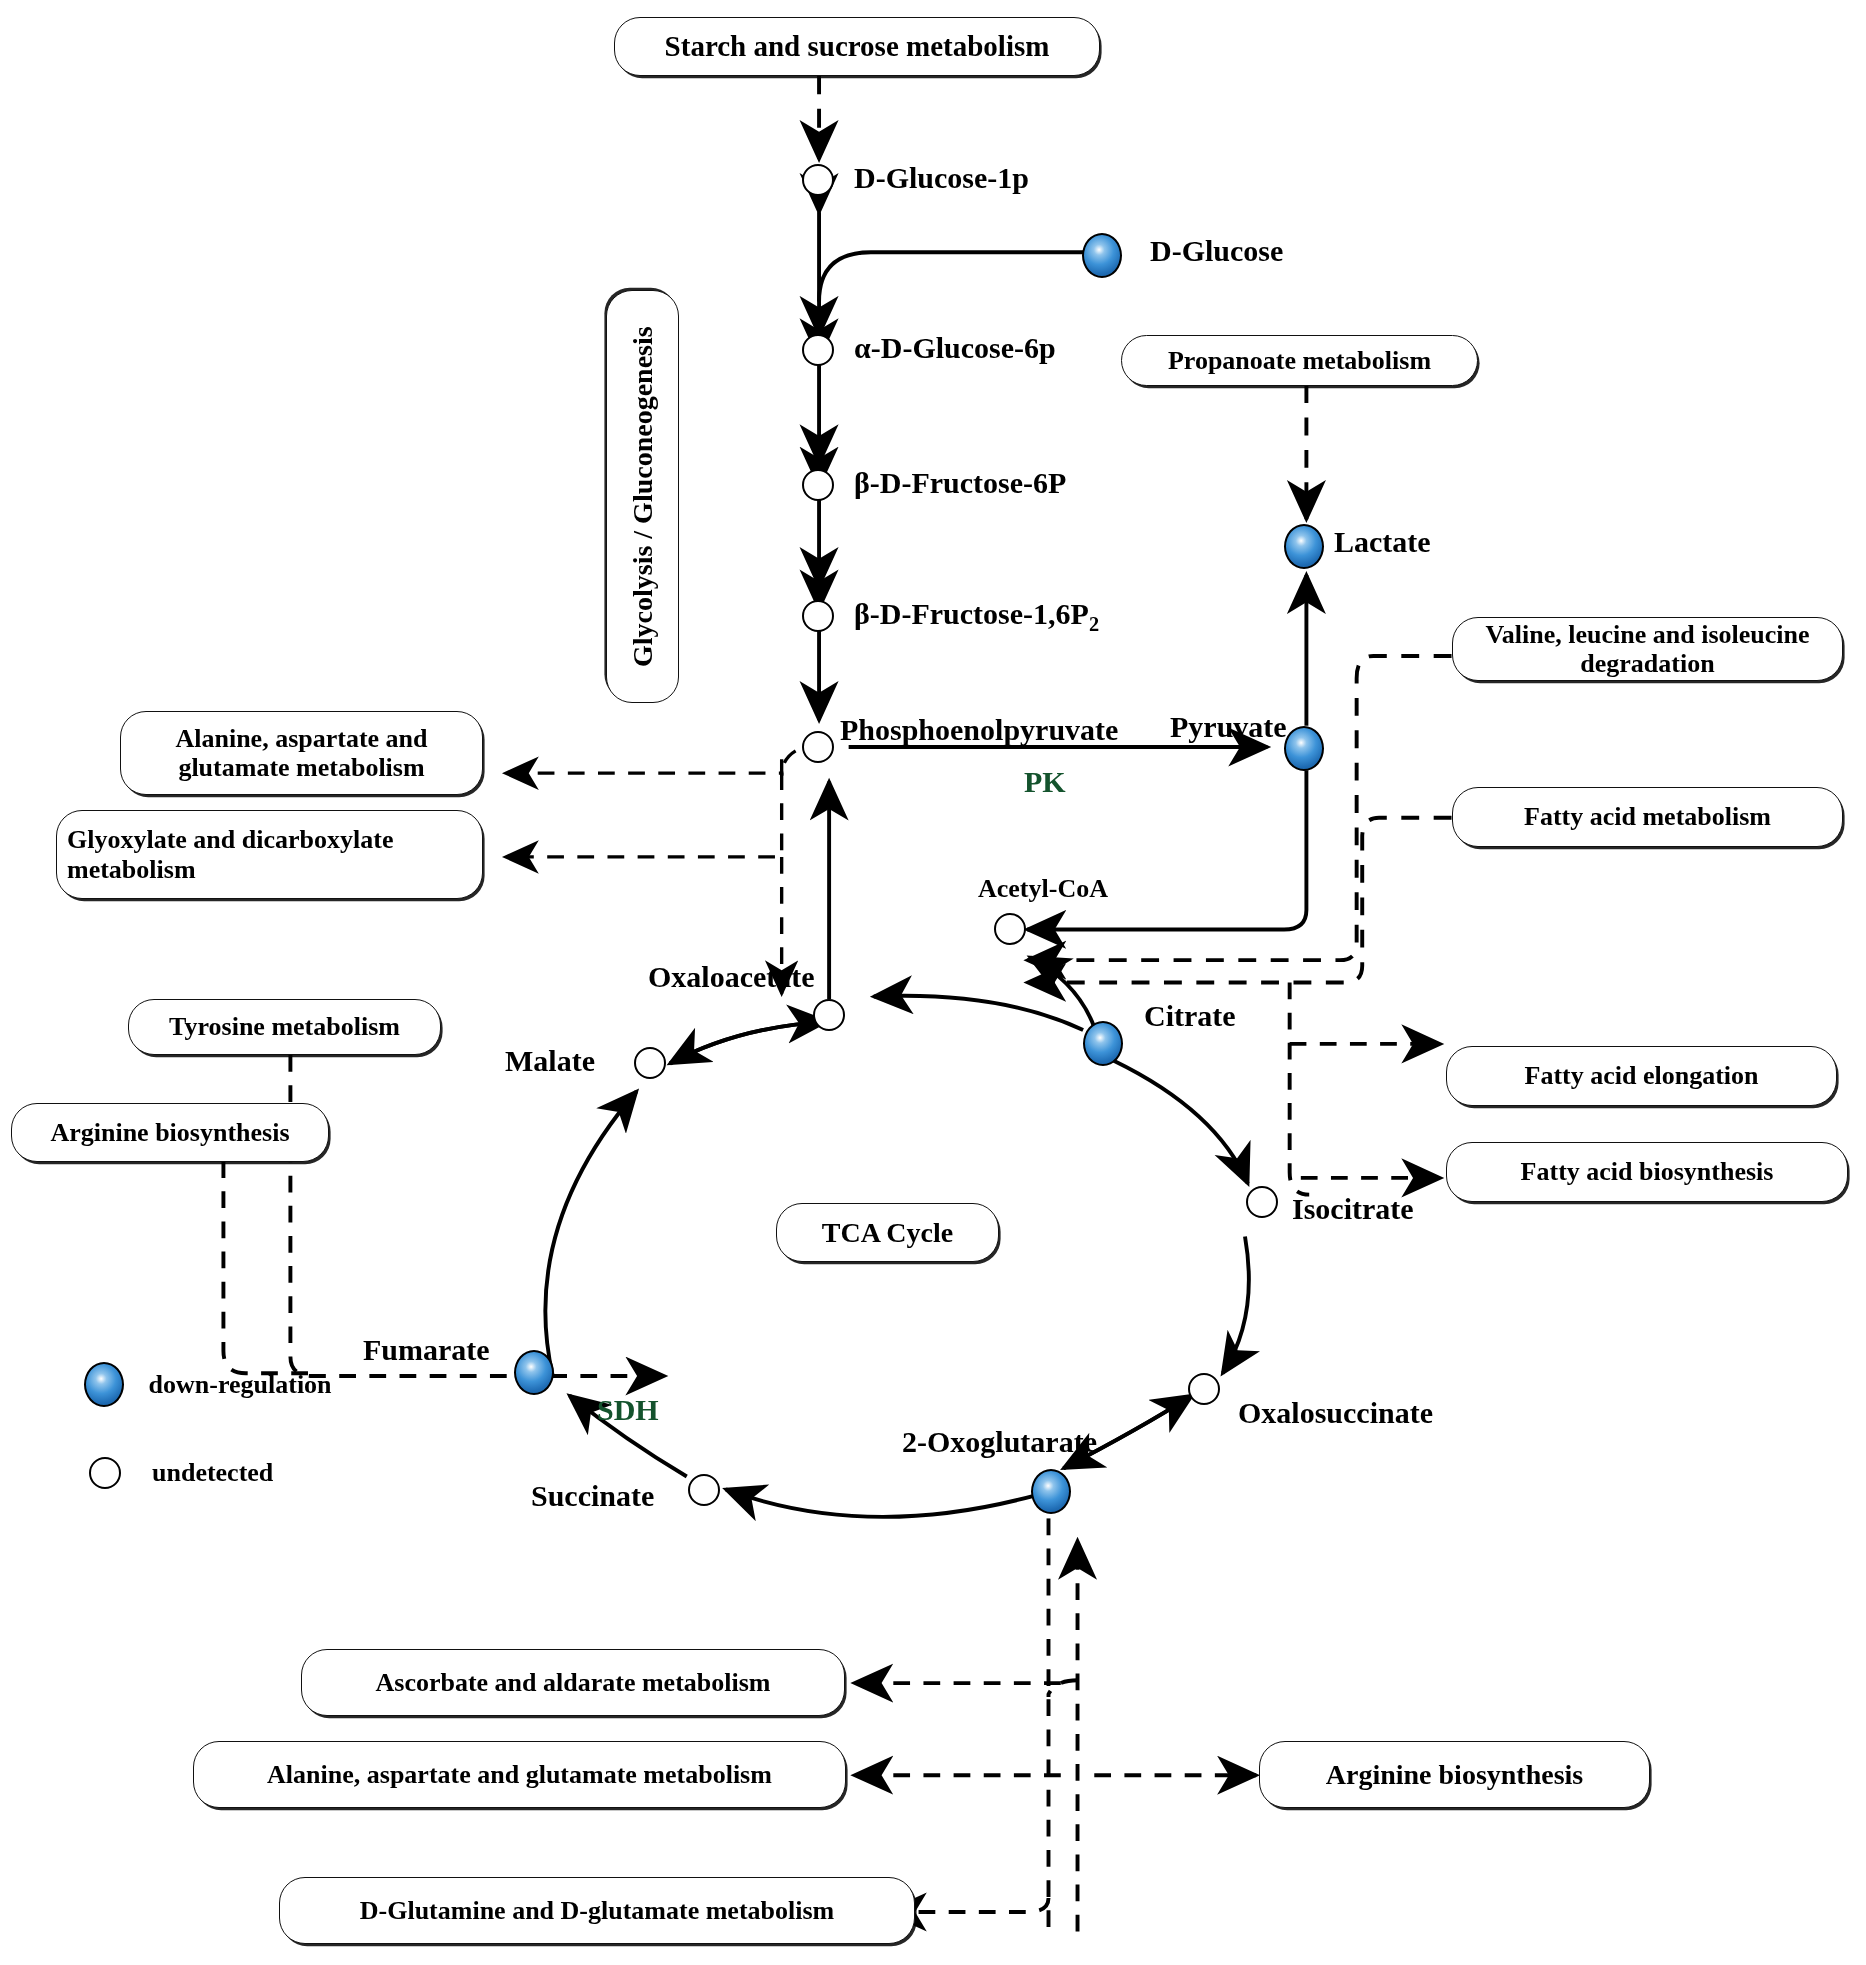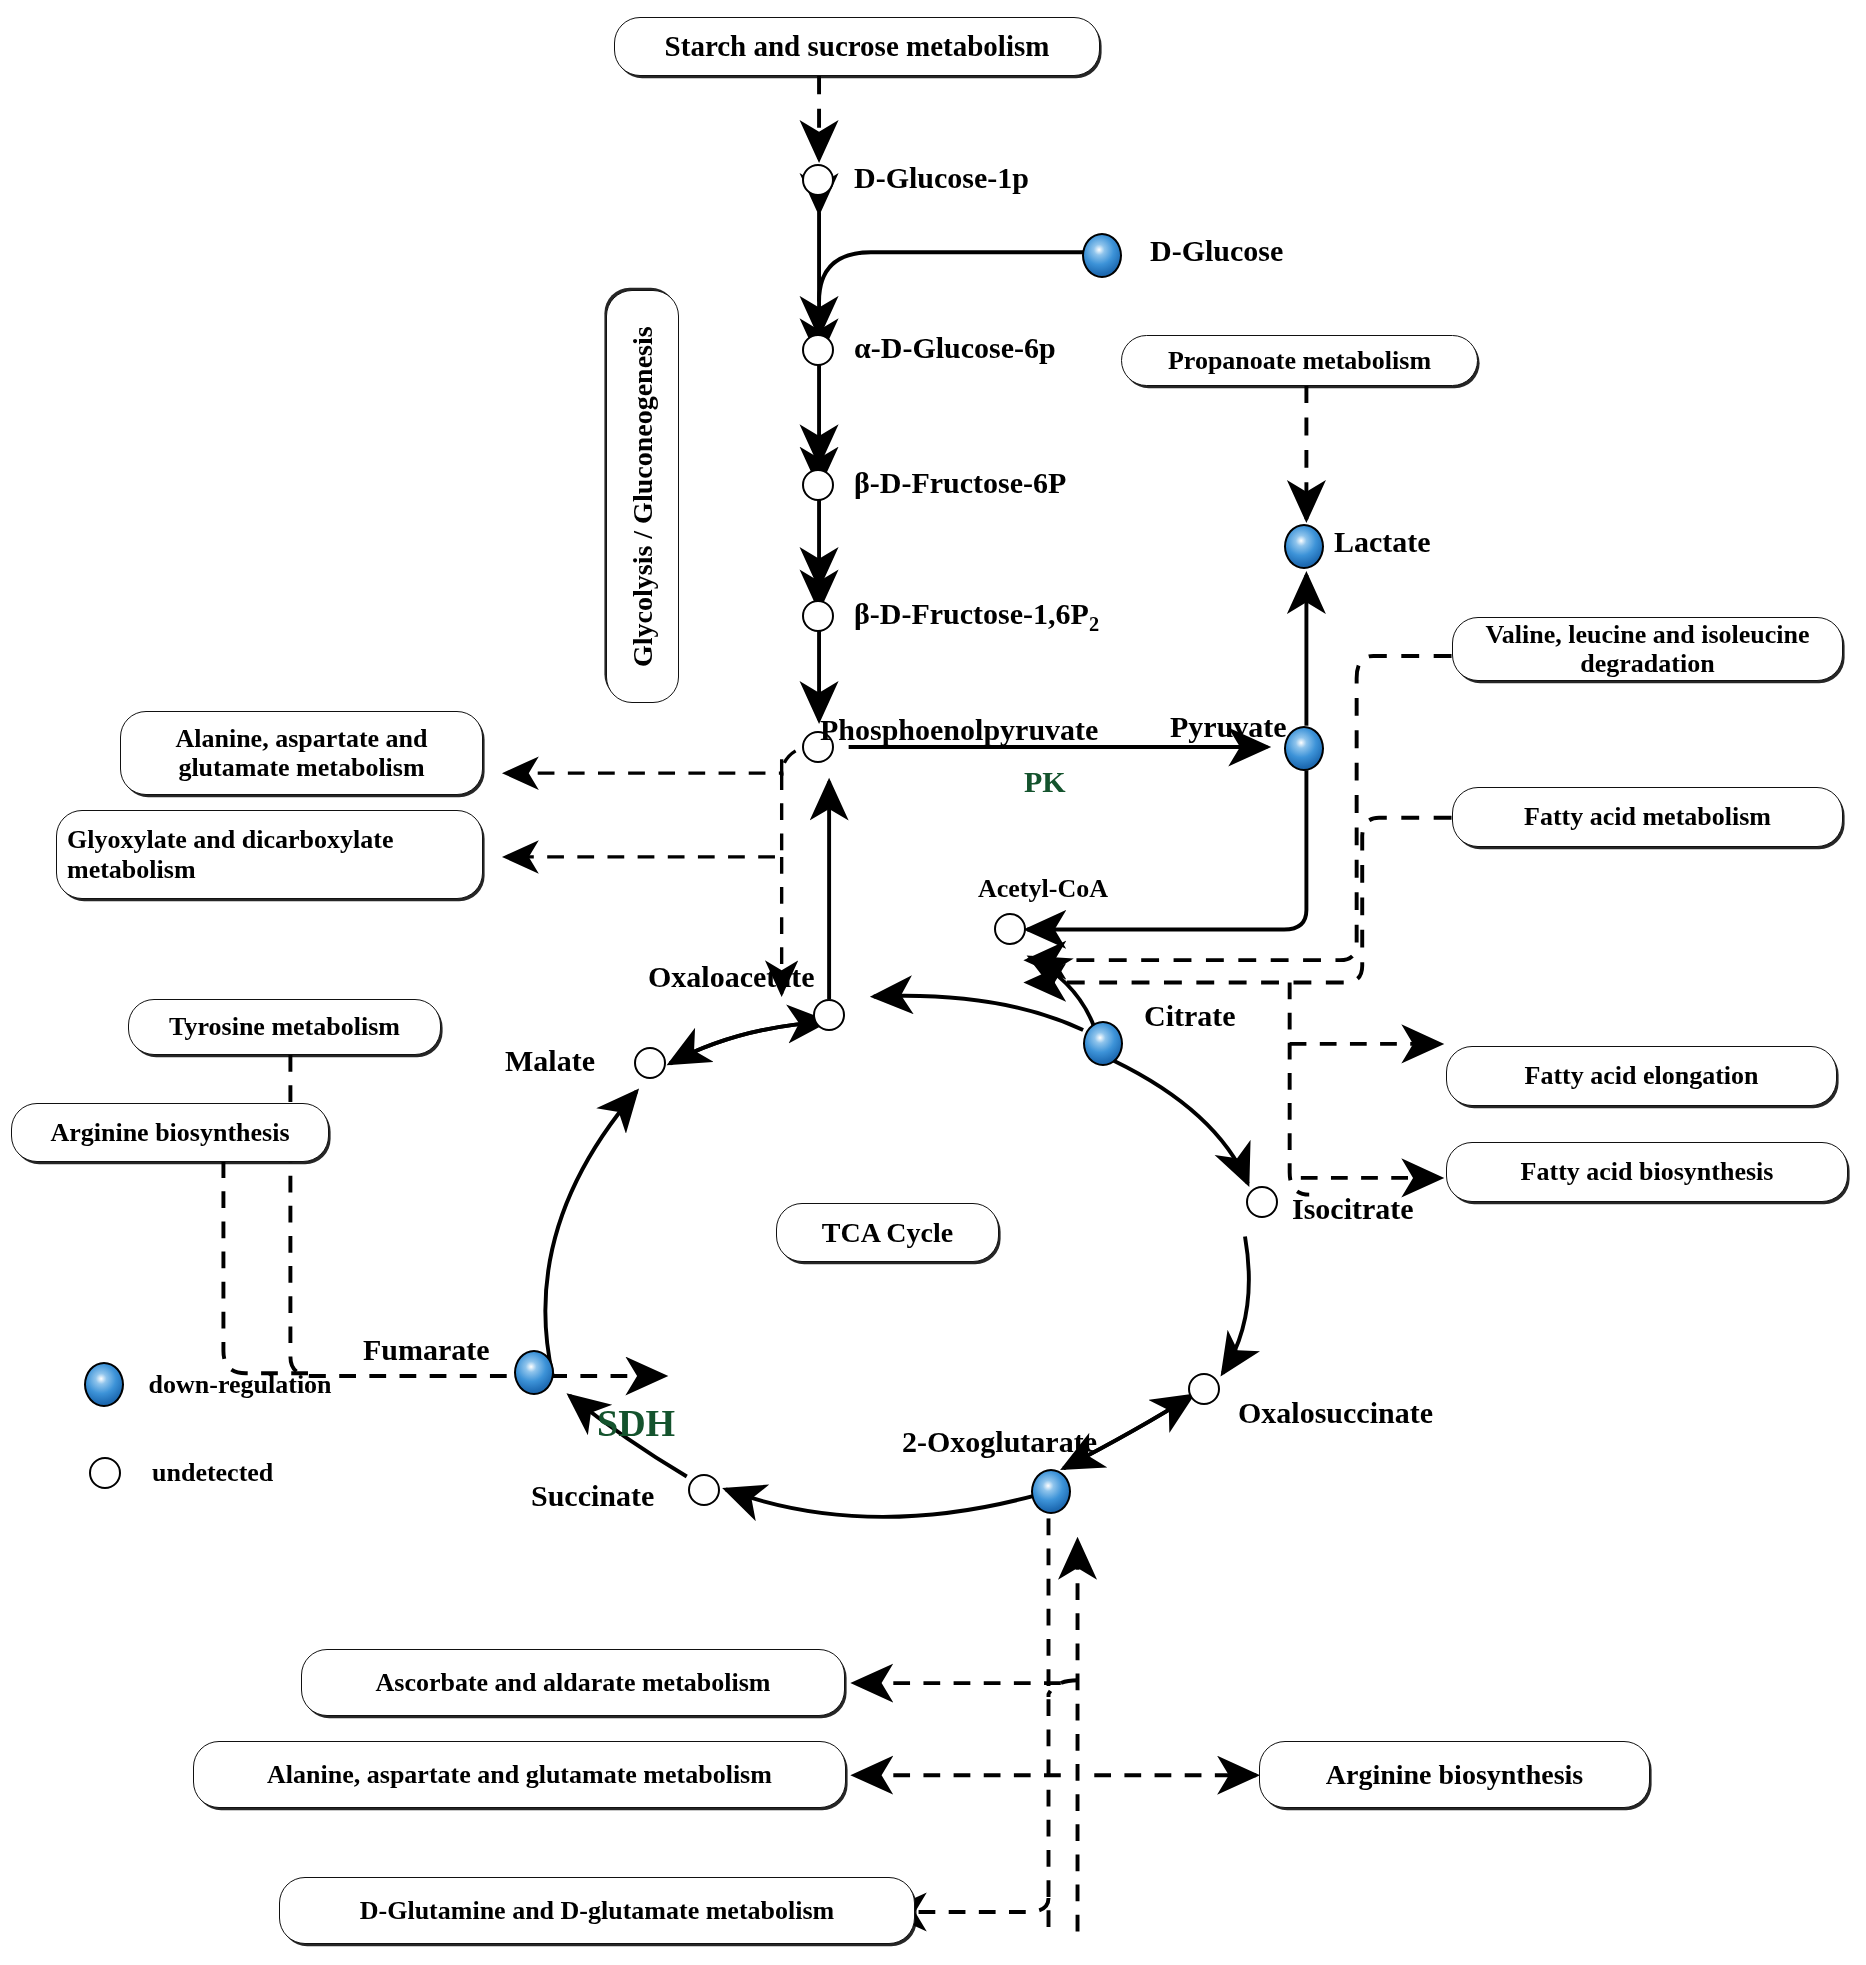--- a/index.html
+++ b/index.html
@@ -240,21 +240,21 @@
   <div class="node open" style="left:802px;top:334px;width:32px;height:32px;"></div>
   <div class="mlabel" style="left:854px;top:331px;font-size:30px;">α-D-Glucose-6p</div>
 
   <div class="node open" style="left:802px;top:469px;width:32px;height:32px;"></div>
   <div class="mlabel" style="left:854px;top:466px;font-size:30px;">β-D-Fructose-6P</div>
 
   <div class="node open" style="left:802px;top:600px;width:32px;height:32px;"></div>
   <div class="mlabel" style="left:854px;top:597px;font-size:30px;"><span>β-D-Fructose-1,6P</span><span class="sub">2</span></div>
 
   <div class="node open" style="left:802px;top:731px;width:32px;height:32px;"></div>
-  <div class="mlabel" style="left:820px;top:713px;font-size:30px;">Phosphoenolpyruvate</div>
+  <div class="mlabel" style="left:840px;top:713px;font-size:30px;">Phosphoenolpyruvate</div>
 
   <div class="node down" style="left:1284px;top:726px;width:40px;height:45px;"></div>
   <div class="mlabel" style="left:1170px;top:710px;font-size:30px;">Pyruvate</div>
 
   <div class="enz" style="left:1024px;top:765px;font-size:30px;">PK</div>
 
   <div class="node down" style="left:1284px;top:524px;width:40px;height:45px;"></div>
   <div class="mlabel" style="left:1334px;top:525px;font-size:30px;">Lactate</div>
 
   <div class="node open" style="left:994px;top:913px;width:32px;height:32px;"></div>
@@ -274,21 +274,21 @@
 
   <div class="node down" style="left:1031px;top:1469px;width:40px;height:45px;"></div>
   <div class="mlabel" style="left:902px;top:1425px;font-size:30px;">2-Oxoglutarate</div>
 
   <div class="node open" style="left:688px;top:1474px;width:32px;height:32px;"></div>
   <div class="mlabel" style="left:531px;top:1479px;font-size:30px;">Succinate</div>
 
   <div class="node down" style="left:514px;top:1350px;width:40px;height:45px;"></div>
   <div class="mlabel" style="left:363px;top:1333px;font-size:30px;">Fumarate</div>
 
-  <div class="enz" style="left:597px;top:1393px;font-size:38px;margin-top:8px;">SDH</div>
+  <div class="enz" style="left:597px;top:1393px;font-size:30px;">SDH</div>
 
   <div class="node open" style="left:634px;top:1047px;width:32px;height:32px;"></div>
   <div class="mlabel" style="left:505px;top:1044px;font-size:30px;">Malate</div>
 
   <div class="legend-row" style="left:84px;top:1362px;">
     <span class="node down" style="position:relative;left:0;top:0;width:40px;height:45px;display:inline-block;"></span>
     <span class="ltext">down-regulation</span>
   </div>
 
   <div class="legend-row" style="left:89px;top:1457px;">

